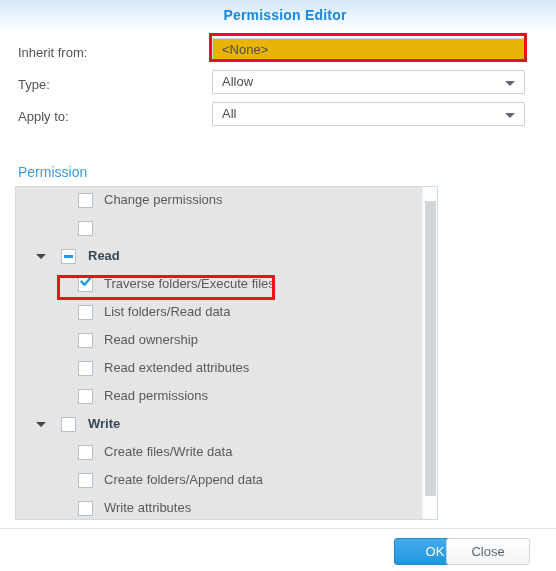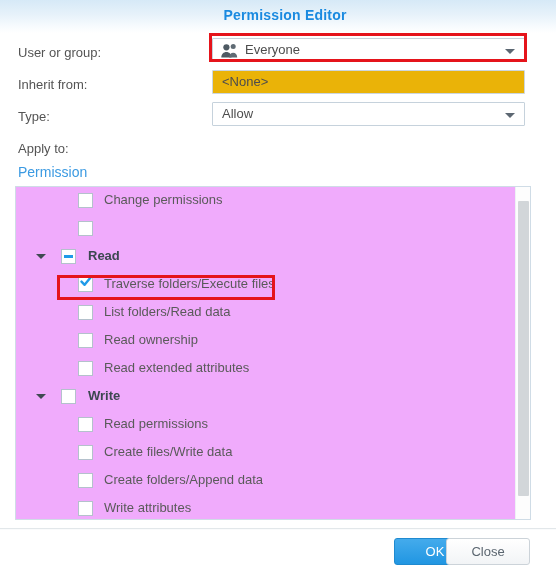--- a/index.html
+++ b/index.html
@@ -122,25 +122,25 @@
     left: 18px;
     top: 164px;
     font-size: 14px;
     color: #3b9ae2;
     text-align: center;
   }
   .perm-list {
     position: absolute;
     left: 15px;
     top: 186px;
-    width: 516px;
+    width: 423px;
     height: 334px;
     box-sizing: border-box;
     border: 1px solid #cfdce6;
-    background: #f0abfc;
+    background: #e5e5e5;
     overflow: hidden;
   }
   .perm-rows {
     position: absolute;
     left: 0;
     top: 0;
     width: 510px;
   }
   .perm-row {
     position: relative;
@@ -264,47 +264,38 @@
 </style>
 </head>
 <body>
 
 <div class="dialog-header">
   <div class="dialog-title">Permission Editor</div>
 </div>
 
 <div class="form" id="form-rows">
     <div class="form-row">
-      <div class="form-label">User or group:</div>
-      <div class="field">
-        <span class="group-icon"><svg viewBox="0 0 17 15" width="17" height="15">
-            <circle cx="5.4" cy="4.3" r="3.1" fill="#4e5a63"></circle>
-            <path d="M0.3 14.5c0-3.5 2.3-5.6 5.1-5.6s5.1 2.1 5.1 5.6z" fill="#4e5a63"></path>
-            <circle cx="12.2" cy="3.6" r="2.5" fill="#5f6b74"></circle>
-            <path d="M8.2 14.5c0-3 1.8-4.8 4-4.8s4 1.8 4 4.8z" fill="#5f6b74"></path>
-          </svg></span>
-        <div class="field-text with-icon">Everyone</div>
-        <span class="caret"></span>
-      </div>
-    </div>
-    <div class="form-row">
       <div class="form-label">Inherit from:</div>
       <div class="field readonly">
         <div class="field-text">&lt;None&gt;</div>
       </div>
     </div>
     <div class="form-row">
       <div class="form-label">Type:</div>
       <div class="field">
         <div class="field-text">Allow</div>
         <span class="caret"></span>
       </div>
     </div>
     <div class="form-row">
       <div class="form-label">Apply to:</div>
+      <div class="field">
+        <div class="field-text">All</div>
+        <span class="caret"></span>
+      </div>
     </div>
   </div>
 
 <div class="section-title">Permission</div>
 
 <div class="perm-list">
   <div class="perm-rows" id="perm-rows">
       <div class="perm-row">
         <span class="cbox child"></span>
         <span class="perm-label child">Change permissions</span>
@@ -333,27 +324,27 @@
       </div>
       <div class="perm-row">
         <span class="cbox child"></span>
         <span class="perm-label child">Read ownership</span>
       </div>
       <div class="perm-row">
         <span class="cbox child"></span>
         <span class="perm-label child">Read extended attributes</span>
       </div>
       <div class="perm-row">
+        <span class="cbox child"></span>
+        <span class="perm-label child">Read permissions</span>
+      </div>
+      <div class="perm-row">
         <span class="twisty"></span>
         <span class="cbox parent"></span>
         <span class="perm-label parent">Write</span>
-      </div>
-      <div class="perm-row">
-        <span class="cbox child"></span>
-        <span class="perm-label child">Read permissions</span>
       </div>
       <div class="perm-row">
         <span class="cbox child"></span>
         <span class="perm-label child">Create files/Write data</span>
       </div>
       <div class="perm-row">
         <span class="cbox child"></span>
         <span class="perm-label child">Create folders/Append data</span>
       </div>
       <div class="perm-row">

